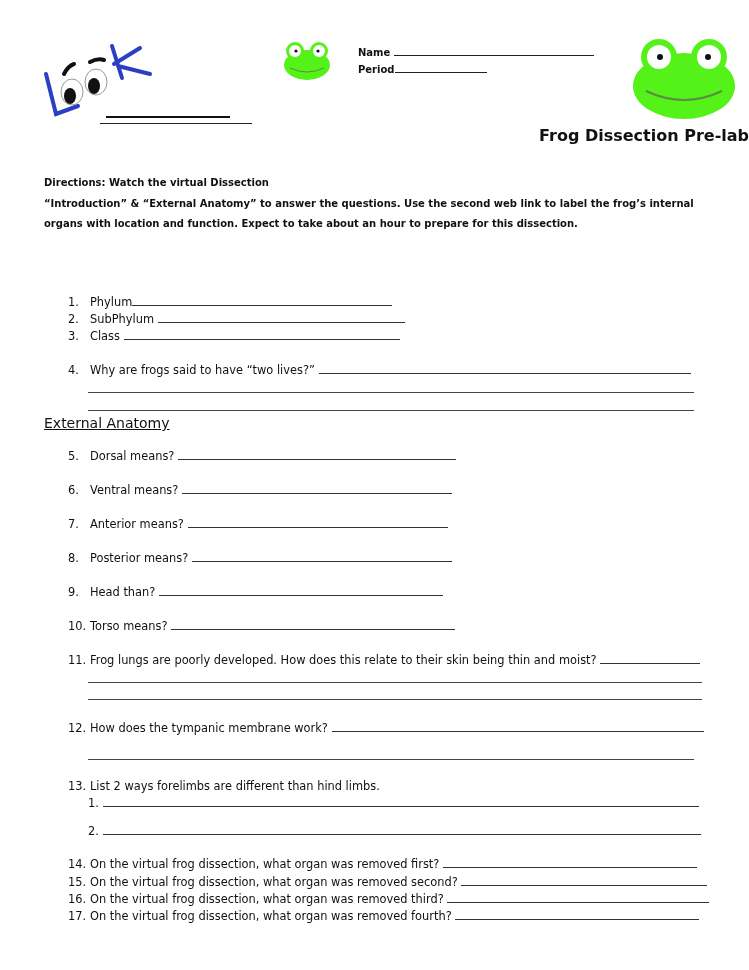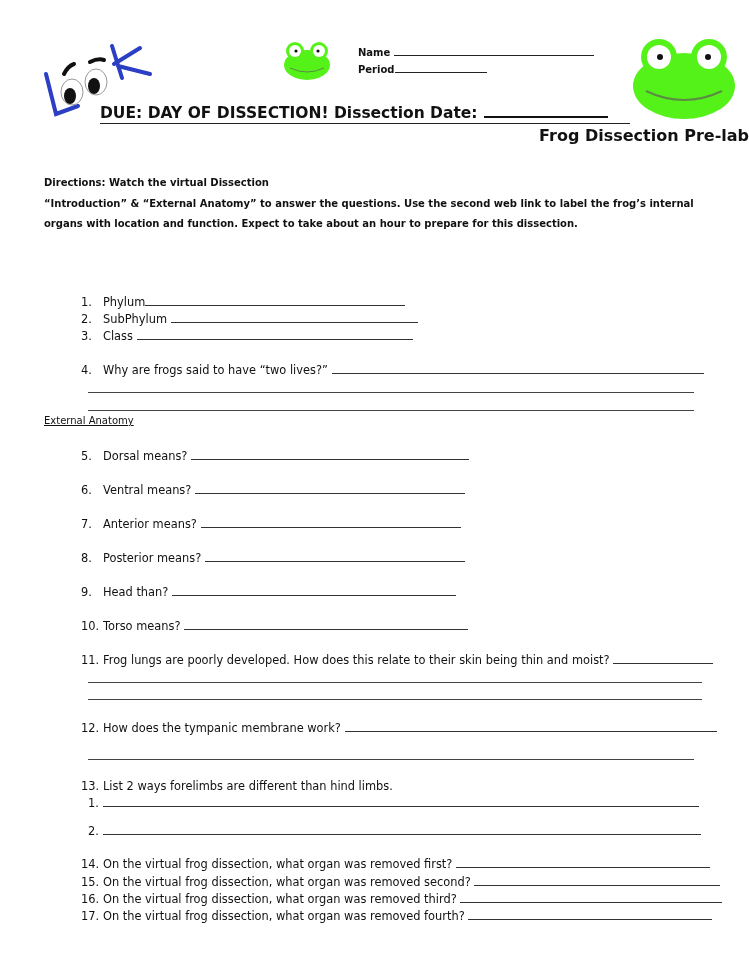--- a/index.html
+++ b/index.html
@@ -9,25 +9,25 @@
     .frog-small { left: 282px; top: 40px; width: 50px; height: 42px; }
     .frog-large { left: 632px; top: 34px; width: 104px; height: 86px; }
     .name-block { left: 358px; top: 44px; font-size: 10px; line-height: 17px; font-weight: bold; }
     .name-block .row { white-space: nowrap; }
     .blank { display: inline-block; border-bottom: 1px solid #222; height: 11px; vertical-align: baseline; }
     .due-line { left: 100px; top: 102px; font-size: 15.5px; font-weight: bold; white-space: nowrap; border-bottom: 1.5px solid #222; padding-bottom: 1px; }
     .due-line .date-blank { display: inline-block; width: 124px; border-bottom: 2px solid #111; height: 14px; vertical-align: baseline; margin-left: 6px; }
     .page-title { left: 0; width: 749px; top: 126px; text-align: right; font-size: 16px; font-weight: bold; }
     .directions { left: 44px; top: 173px; width: 670px; font-size: 10px; font-weight: bold; line-height: 20.5px; }
     .directions a { color: #1a1ad6; text-decoration: underline; }
-    .q { position: absolute; left: 81px; font-size: 11.4px; white-space: nowrap; }
+    .q { position: absolute; left: 68px; font-size: 11.4px; white-space: nowrap; }
     .q .num { display: inline-block; width: 22px; }
     .ans { display: inline-block; border-bottom: 1px solid #333; height: 10px; vertical-align: baseline; }
     .cont { position: absolute; left: 88px; border-bottom: 1px solid #444; height: 0; }
-    .section-title { left: 44px; top: 415px; font-size: 10px; text-decoration: underline; }
+    .section-title { left: 44px; top: 415px; font-size: 14px; text-decoration: underline; }
     .sub { position: absolute; left: 88px; font-size: 11.4px; white-space: nowrap; }
   </style>
 </head>
 <body>
 
 <svg class="abs look-logo" viewBox="0 0 120 90">
   <path d="M8 38 L18 78 L40 70" fill="none" stroke="#2a3fc4" stroke-width="4" stroke-linecap="round"></path>
   <ellipse cx="34" cy="56" rx="11" ry="13" fill="#fff" stroke="#999" stroke-width="1"></ellipse>
   <ellipse cx="32" cy="60" rx="6" ry="8" fill="#111"></ellipse>
   <ellipse cx="58" cy="46" rx="11" ry="13" fill="#fff" stroke="#999" stroke-width="1"></ellipse>
@@ -58,21 +58,21 @@
   <circle cx="76" cy="23" r="3" fill="#111"></circle>
   <path d="M14 57 Q52 75 90 57" fill="none" stroke="#5d8a45" stroke-width="2"></path>
 </svg>
 
 <div class="abs name-block">
   <div class="row"><span>Name</span> <span class="blank" style="width:200px"></span></div>
   <div class="row"><span>Period</span><span class="blank" style="width:92px"></span></div>
 </div>
 
 <div class="abs due-line">
-  <span>DUE: DAY OF DISSECTION! Dissection Date:</span><span class="date-blank"></span><span style="display:inline-block;width:22px"></span>
+  <span class="date-blank"></span><span style="display:inline-block;width:22px"></span>
 </div>
 
 <div class="abs page-title">Frog Dissection Pre-lab</div>
 
 <div class="abs directions">
   <div>Directions: Watch the virtual Dissection</div>
   <div>“Introduction” &amp; “External Anatomy” to answer the questions. Use the second web link to label the frog’s internal organs with location and function. Expect to take about an hour to prepare for this dissection.</div>
 </div>
 
 <div class="q" style="top:295px"><span class="num">1.</span><span>Phylum</span><span class="ans" style="width:260px"></span></div>

